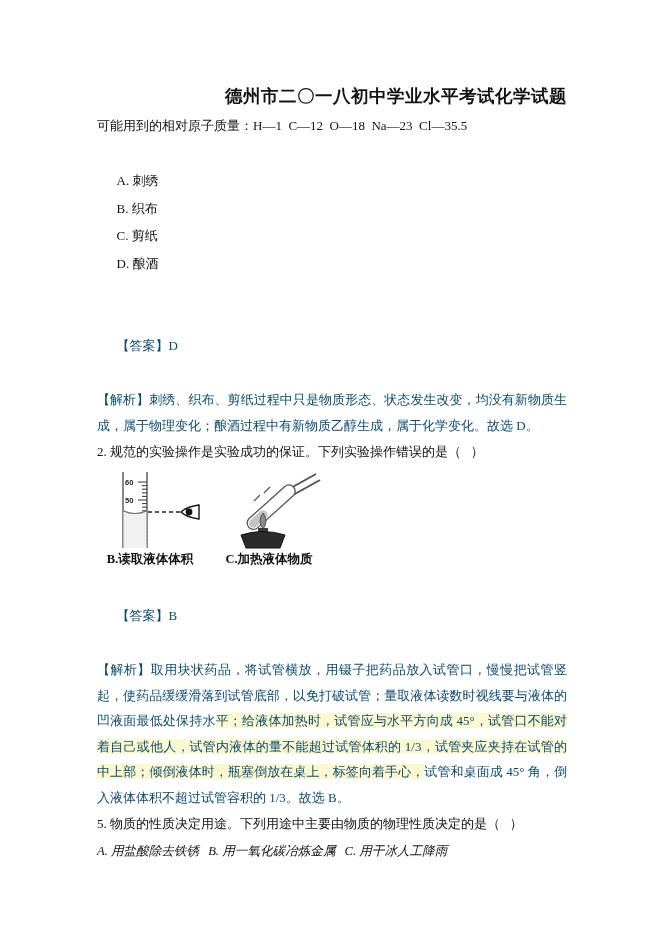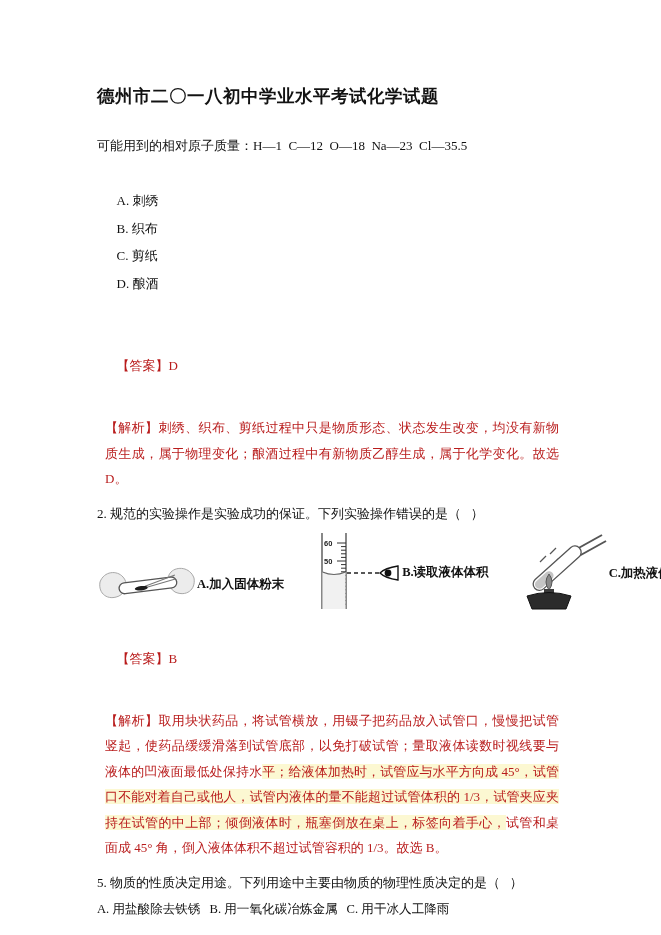--- a/index.html
+++ b/index.html
@@ -8,38 +8,38 @@
     width:661px; height:935px;
     box-sizing:border-box;
     padding:84px 94px 0 97px;
     background:#fff;
     font-family:"Liberation Serif","DejaVu Serif",serif;
     font-size:13px;
     color:#121212;
     overflow:hidden;
   }
   .title {
-    margin:0 0 24px 0;
-    text-align:left;
+    margin:0 0 4px 0;
+    text-align:right;
     font-size:17.5px;
     font-weight:700;
     font-family:"Liberation Sans","DejaVu Sans",sans-serif;
     letter-spacing:0.5px;
   }
   .line { line-height:27.5px; white-space:pre-wrap; }
-  .para { margin:8px; line-height:25.5px; text-align:justify; }
-  .orange { color:#b91c1c; }
+  .para { margin:0; line-height:25.5px; text-align:justify; }
+  .orange { color:#0c4a6e; }
   .hl { background:#fcf8d2; }
   .opts-row span { display:inline-block; margin-right:21px; }
-  .q3opts { display:flex; gap:9px; white-space:nowrap; line-height:27.5px; font-size:12.6px; }
+  .q3opts { display:flex; gap:9px; white-space:nowrap; line-height:27.5px; font-size:12.6px;font-style:italic; }
   .figrow {
     display:flex; align-items:flex-end; gap:12px;
     margin:5px 0 7px 0;
   }
-  .figcell { display:flex; flex-direction:row; align-items:center; justify-content:flex-end; }
+  .figcell { display:flex; flex-direction:column; align-items:center; justify-content:flex-end; }
   .figimg { display:block; }
   .figcap {
     font-weight:700; font-size:12.5px; line-height:17px;
     margin-top:2px; white-space:nowrap;
   }
   svg { overflow:visible; }
   .hand { fill:#ececec; stroke:#a8a8a8; stroke-width:1; }
   .scaletext { font-family:"Liberation Sans","DejaVu Sans",sans-serif; font-size:7.5px; fill:#222; font-weight:bold; }
 </style>
 </head>
@@ -64,33 +64,20 @@
     <p class="para orange">
       <span>【解析】</span><span>刺绣、织布、剪纸过程中只是物质形态、状态发生改变，均没有新物质生成，属于物理变化；酿酒过程中有新物质乙醇生成，属于化学变化。故选 D。</span>
     </p>
   </section>
 
   <section>
     <div class="line">2. 规范的实验操作是实验成功的保证。下列实验操作错误的是（   ）</div>
 
     <div class="figrow">
 
-      <div class="figcell">
-        <svg class="figimg" width="100" height="54" viewBox="0 0 100 54">
-          <path class="hand" d="M3,26 C7,15 20,14 26,21 C31,26 30,36 22,40 C11,45 1,38 3,26 Z"></path>
-          <path class="hand" d="M97,22 C93,11 80,10 74,16 C69,21 70,31 78,36 C89,41 99,34 97,22 Z"></path>
-          <g transform="rotate(-7 50 30)">
-            <rect x="22" y="24" width="58" height="11" rx="5.5" fill="#ffffff" stroke="#555" stroke-width="1.3"></rect>
-            <line x1="79" y1="22.5" x2="48" y2="30" stroke="#777" stroke-width="1"></line>
-            <line x1="79" y1="26.5" x2="48" y2="31.5" stroke="#777" stroke-width="1"></line>
-            <ellipse cx="44" cy="31.5" rx="6.5" ry="2.2" fill="#1c1c1c"></ellipse>
-          </g>
-        </svg>
-        <div class="figcap">A.加入固体粉末</div>
-      </div>
 
       <div class="figcell">
         <svg class="figimg" width="106" height="78" viewBox="0 0 106 78">
           <line x1="26" y1="1" x2="26" y2="77" stroke="#555" stroke-width="1.4"></line>
           <line x1="50" y1="1" x2="50" y2="77" stroke="#555" stroke-width="1.4"></line>
           <g stroke="#333" stroke-width="1">
             <line x1="41" y1="11" x2="50" y2="11"></line>
               <line x1="41" y1="29" x2="50" y2="29"></line>
             <line x1="41" y1="47" x2="50" y2="47"></line>
               <line x1="41" y1="65" x2="50" y2="65"></line>

